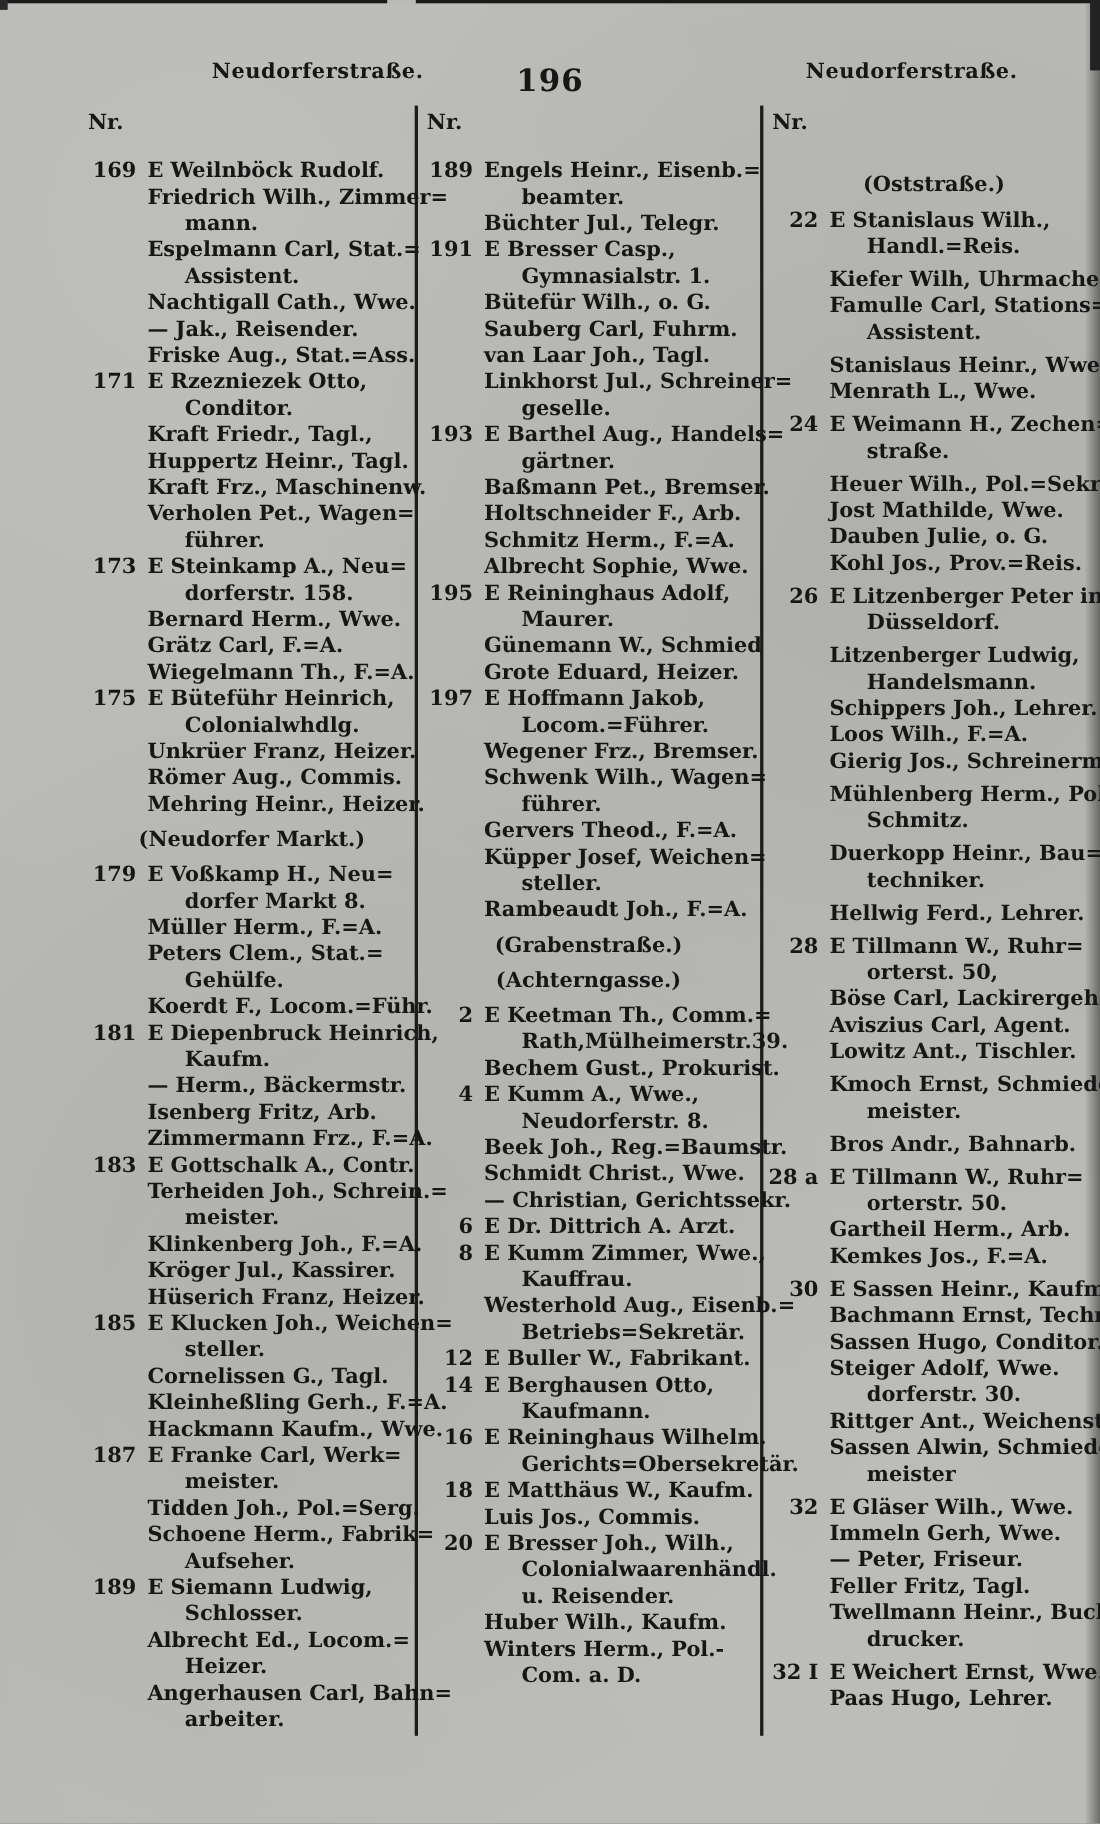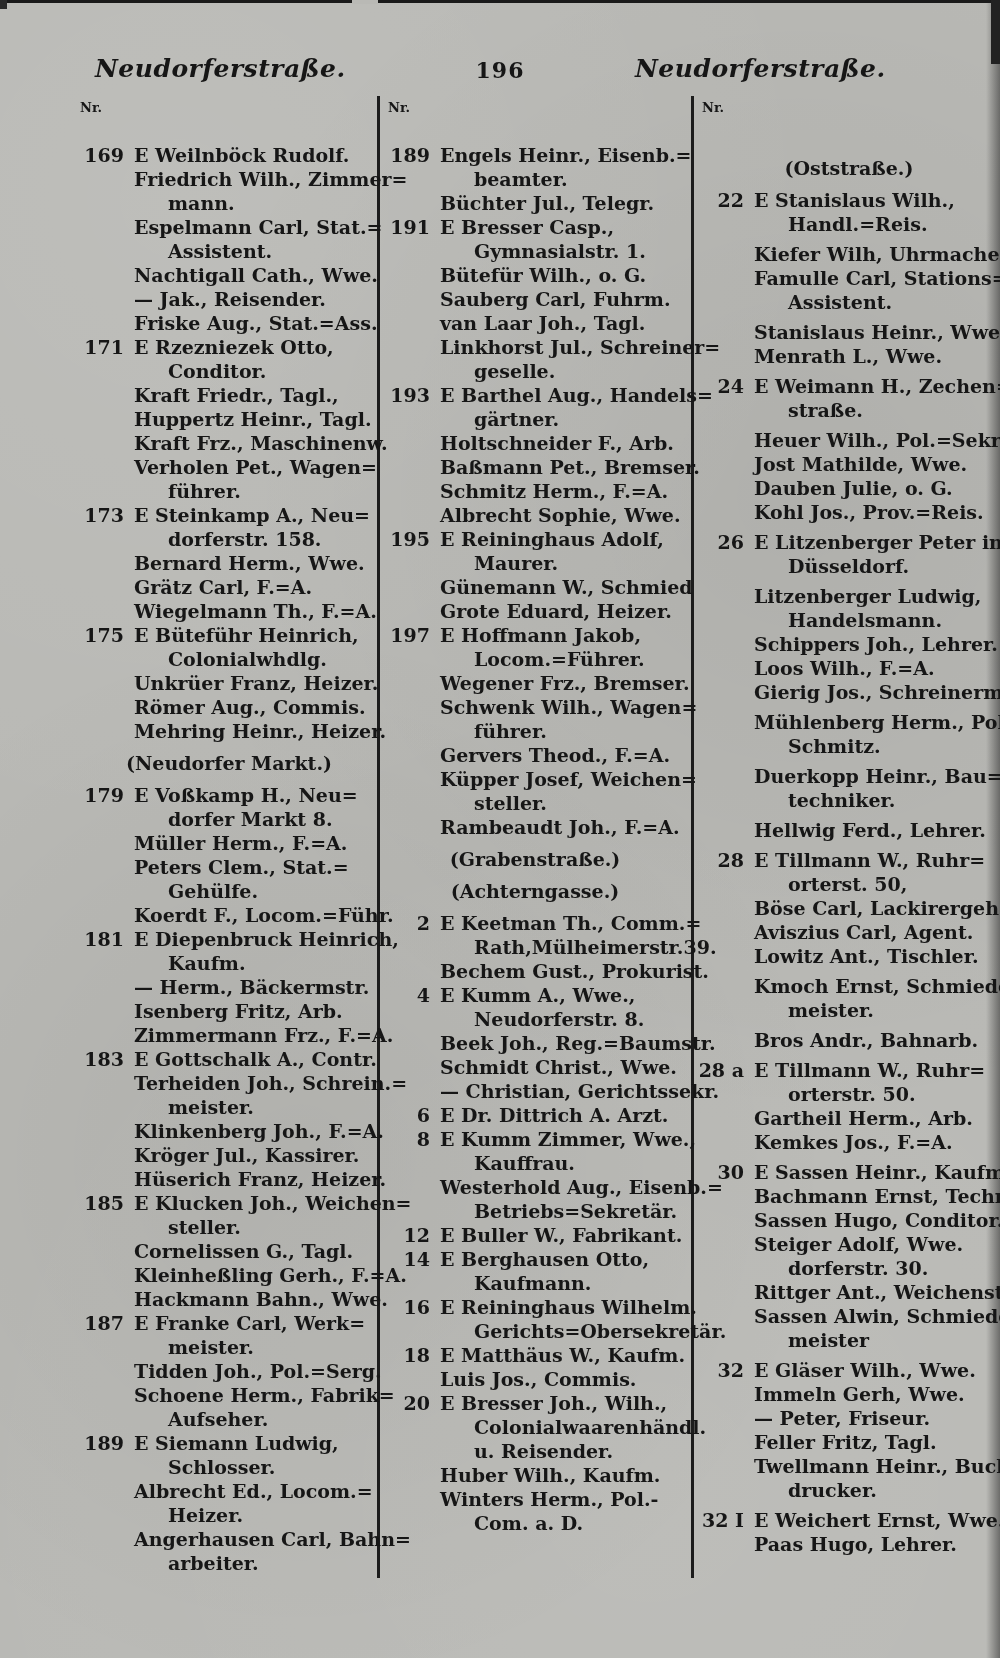--- a/index.html
+++ b/index.html
@@ -15,26 +15,26 @@
     font-weight:700;
     color:var(--ink,#161616);
   }
   .top-rule{position:absolute;top:0;left:0;width:100%;height:3px;background:#1a1a1a;}
   .top-rule-gap{position:absolute;top:0;left:352px;width:26px;height:4px;background:var(--paper,#b9b9b5);}
   .right-edge{position:absolute;top:0;right:0;width:14px;height:100%;
     background:linear-gradient(to right, rgba(30,30,30,0), rgba(30,30,30,.50));}
   .corner-mark{position:absolute;top:0;right:0;width:9px;height:64px;background:#222;}
   .tl-mark{position:absolute;top:0;left:0;width:7px;height:9px;background:#2a2a2a;}
 
-  .hdr{position:absolute;font-size:25px;letter-spacing:.5px;text-align:left;font-style:italic;}
+  .hdr{position:absolute;font-size:19px;letter-spacing:.5px;text-align:right;}
   .hdr-left{top:54px;left:95px;width:290px;}
   .hdr-right{top:54px;left:635px;width:290px;}
-  .pagenum{position:absolute;top:57px;left:445px;width:110px;text-align:center;font-size:22px;letter-spacing:1px;}
-
-  .nr{position:absolute;top:100px;font-size:13px;}
+  .pagenum{position:absolute;top:57px;left:445px;width:110px;text-align:center;font-size:28px;letter-spacing:1px;}
+
+  .nr{position:absolute;top:100px;font-size:19px;}
   .nr1{left:80px;} .nr2{left:388px;} .nr3{left:702px;}
 
   .divider{position:absolute;top:96px;width:3px;height:1482px;background:#1c1c1c;}
   .div1{left:377px;} .div2{left:691px;}
 
   .col{position:absolute;width:302px;font-size:19px;line-height:24px;}
   .col0{left:78px;top:143px;}
   .col1{left:384px;top:143px;}
   .col2{left:698px;top:148px;}
 
@@ -133,21 +133,21 @@
       <div class="line l-res">Klinkenberg Joh., F.=A.</div>
       <div class="line l-res">Kröger Jul., Kassirer.</div>
       <div class="line l-res">Hüserich Franz, Heizer.</div>
       <div class="line l-entry">
         <span class="num">185</span>
         <span class="txt">E Klucken Joh., Weichen=</span>
       </div>
       <div class="line l-wrap">steller.</div>
       <div class="line l-res">Cornelissen G., Tagl.</div>
       <div class="line l-res">Kleinheßling Gerh., F.=A.</div>
-      <div class="line l-res">Hackmann Bahn., Wwe.</div>
+      <div class="line l-res">Hackmann Kaufm., Wwe.</div>
       <div class="line l-entry">
         <span class="num">187</span>
         <span class="txt">E Franke Carl, Werk=</span>
       </div>
       <div class="line l-wrap">meister.</div>
       <div class="line l-res">Tidden Joh., Pol.=Serg.</div>
       <div class="line l-res">Schoene Herm., Fabrik=</div>
       <div class="line l-wrap">Aufseher.</div>
       <div class="line l-entry">
         <span class="num">189</span>
@@ -174,22 +174,22 @@
       <div class="line l-res">Bütefür Wilh., o. G.</div>
       <div class="line l-res">Sauberg Carl, Fuhrm.</div>
       <div class="line l-res">van Laar Joh., Tagl.</div>
       <div class="line l-res">Linkhorst Jul., Schreiner=</div>
       <div class="line l-wrap">geselle.</div>
       <div class="line l-entry">
         <span class="num">193</span>
         <span class="txt">E Barthel Aug., Handels=</span>
       </div>
       <div class="line l-wrap">gärtner.</div>
+      <div class="line l-res">Baßmann Pet., Bremser.</div>
       <div class="line l-res">Holtschneider F., Arb.</div>
-      <div class="line l-res">Baßmann Pet., Bremser.</div>
       <div class="line l-res">Schmitz Herm., F.=A.</div>
       <div class="line l-res">Albrecht Sophie, Wwe.</div>
       <div class="line l-entry">
         <span class="num">195</span>
         <span class="txt">E Reininghaus Adolf,</span>
       </div>
       <div class="line l-wrap">Maurer.</div>
       <div class="line l-res">Günemann W., Schmied</div>
       <div class="line l-res">Grote Eduard, Heizer.</div>
       <div class="line l-entry">

